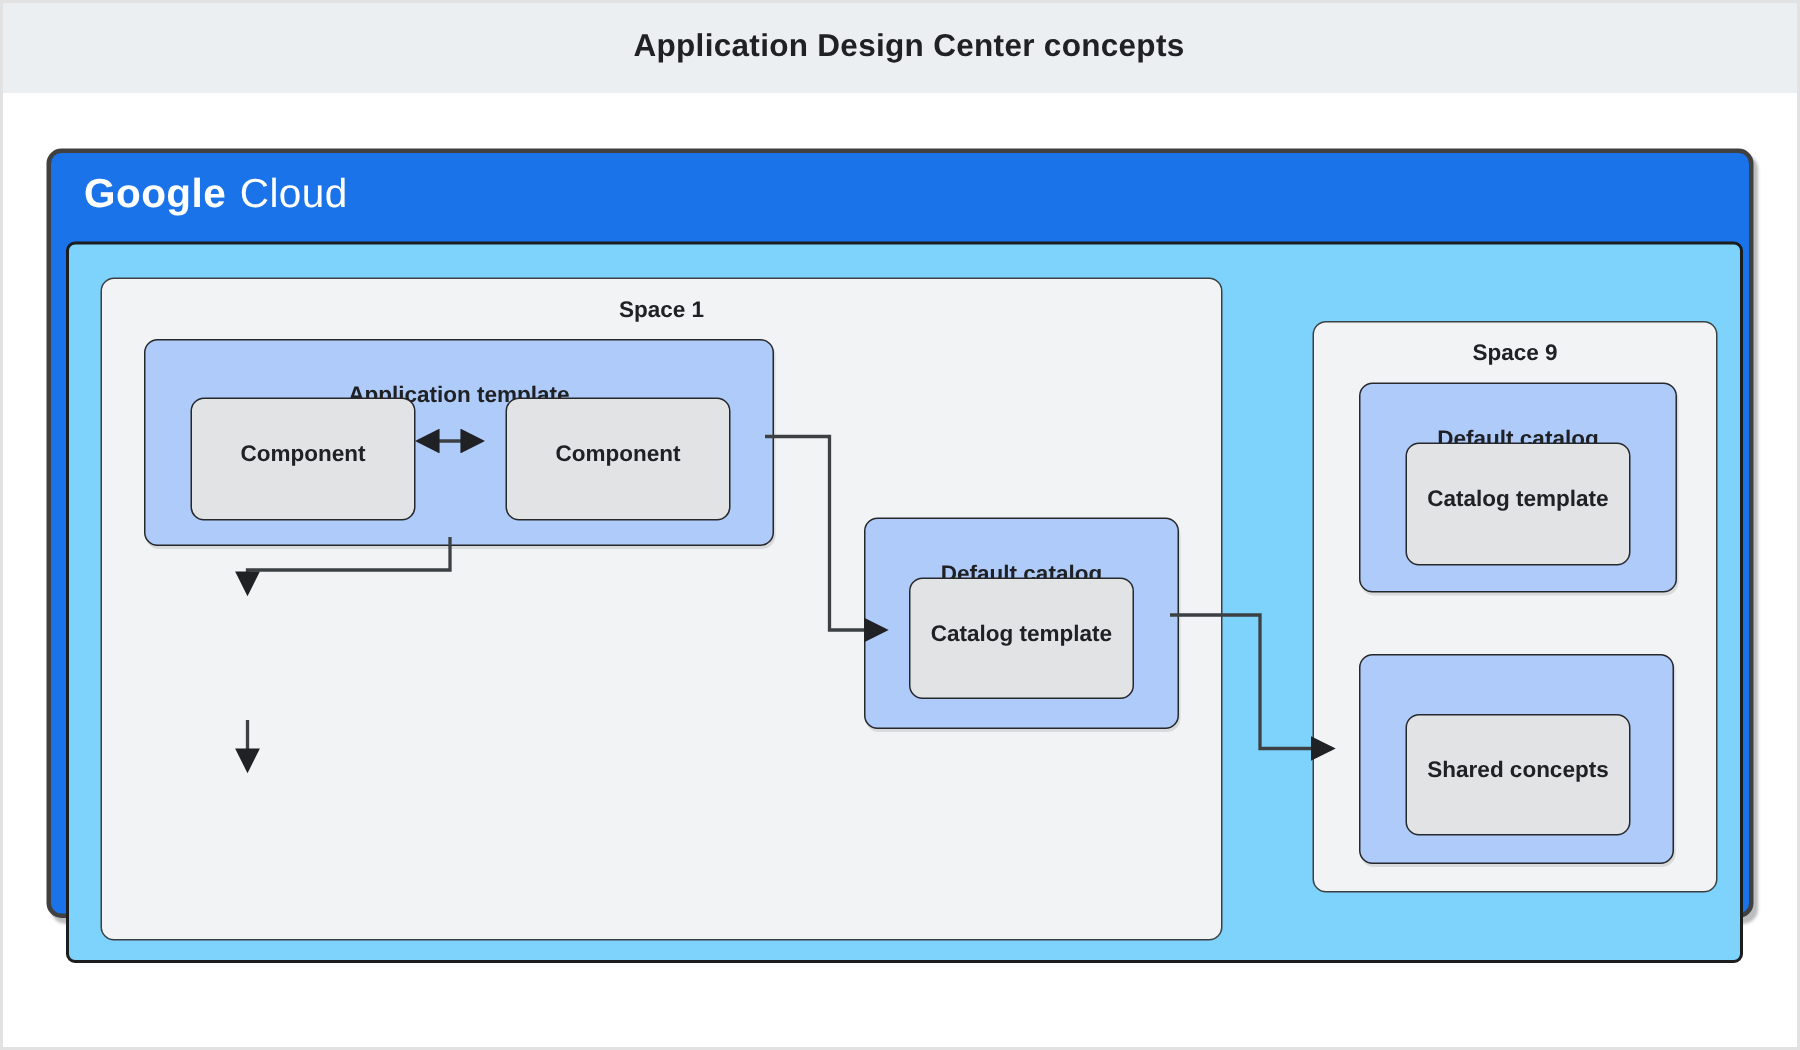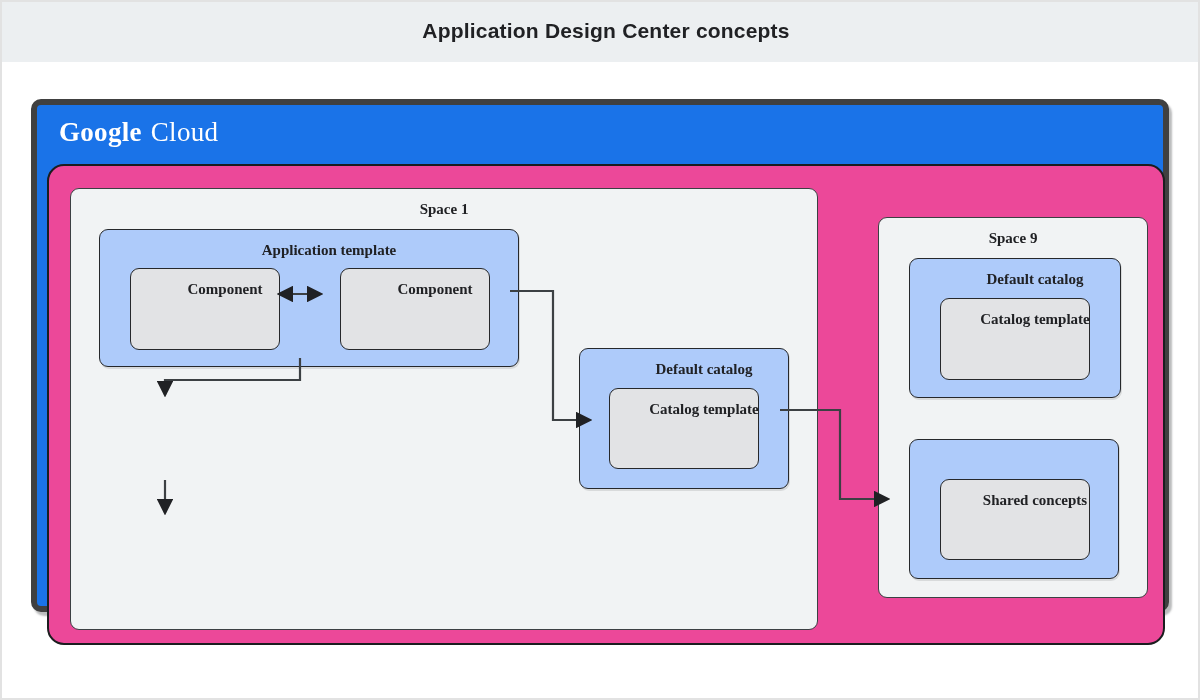--- a/index.html
+++ b/index.html
@@ -11,39 +11,39 @@
   html,body{background:#fff;}
   body{font-family:"Liberation Sans",sans-serif;}
   #stage{position:relative;width:1200px;height:700px;background:#fff;overflow:hidden;}
   .frame-border{position:absolute;inset:0;border:2px solid #e2e2e2;pointer-events:none;z-index:50;}
 
   .header-band{position:absolute;left:0;top:0;width:1200px;height:62px;background:var(--header-bg);
     display:flex;align-items:center;justify-content:center;}
   .page-title{font-size:21px;font-weight:700;color:var(--text-dark);letter-spacing:.2px;margin-left:12px;}
 
   .gc-panel{position:absolute;left:31px;top:99px;width:1138px;height:513px;background:var(--banner-blue);
-    border:6px solid #404040;border-radius:10px;box-shadow:3px 4px 2px rgba(60,64,67,.35);font-family:Liberation Serif, serif;}
+    border:3px solid #404040;border-radius:10px;box-shadow:3px 4px 2px rgba(60,64,67,.35);}
   .gc-logo{position:absolute;left:22px;top:12px;color:#fff;font-size:27px;letter-spacing:.3px;}
   .gc-logo .g{font-weight:700;}
   .gc-logo .c{font-weight:400;margin-left:9px;}
 
-  .inner-panel{position:absolute;left:10px;top:59px;width:1118px;height:481px;background:#ec4899;
-    border:2px solid #1b1d1f;border-radius:17px;}
+  .inner-panel{position:absolute;left:10px;top:59px;width:1118px;height:481px;background:#7dd3fc;
+    border:2px solid #1b1d1f;border-radius:6px;}
 
   .space{position:absolute;background:var(--space-bg);border:1.5px solid #3c4043;border-radius:9px;}
   .space-label{position:absolute;top:12px;left:0;width:100%;text-align:center;
     font-size:15px;font-weight:700;color:var(--text-dark);}
   #space1{left:21px;top:22px;width:748px;height:442px;}
   #space2{left:829px;top:51px;width:270px;height:381px;}
 
   .node{position:absolute;border:1.5px solid #26282b;border-radius:9px;}
   .node.blue{background:var(--node-blue);box-shadow:1px 2px 0 rgba(0,0,0,.10);}
   .node.gray{background:var(--node-gray);}
-  .node-label{display:block;width:100%;text-align:center;padding-top:12px;
-    font-size:15px;font-weight:700;color:var(--text-dark);margin-left:20px;}
+  .node-label{display:block;width:100%;text-align:center;padding-top:28px;
+    font-size:15px;font-weight:700;color:var(--text-dark);}
 
   
   #app-template{left:28px;top:40px;width:420px;height:138px;}
   #component-left{left:30px;top:38px;width:150px;height:82px;}
   #component-right{left:240px;top:38px;width:150px;height:82px;}
   #app-draft{left:28px;top:220px;width:150px;height:80px;}
   #application{left:28px;top:339px;width:150px;height:81px;}
   #default-catalog-s1{left:508px;top:159px;width:210px;height:141px;}
   #catalog-template-s1{left:29px;top:39px;width:150px;height:81px;}
 

